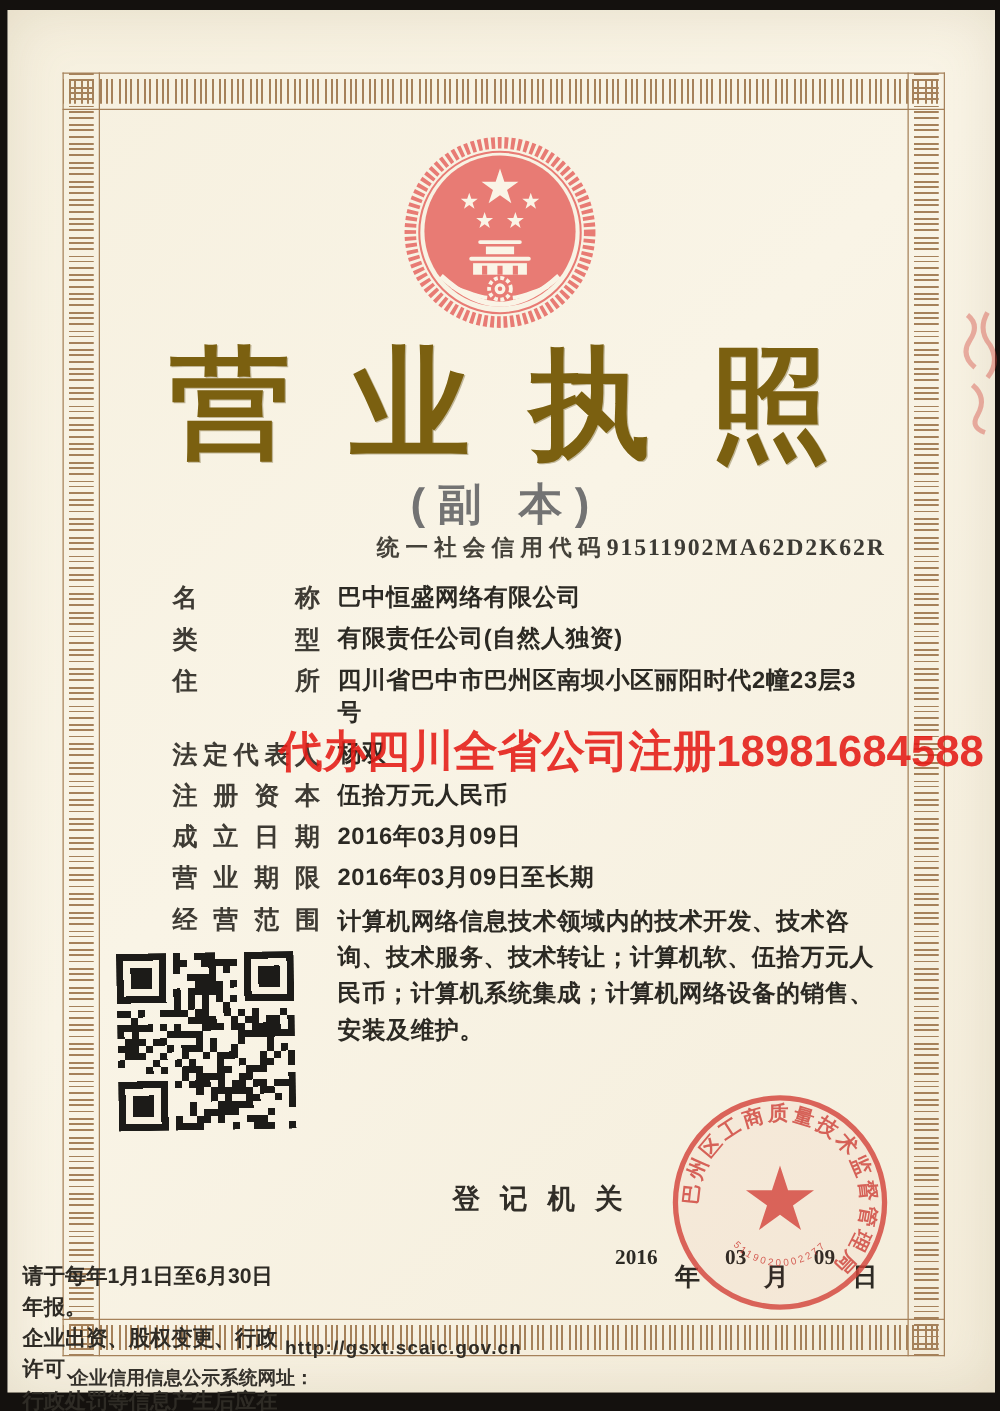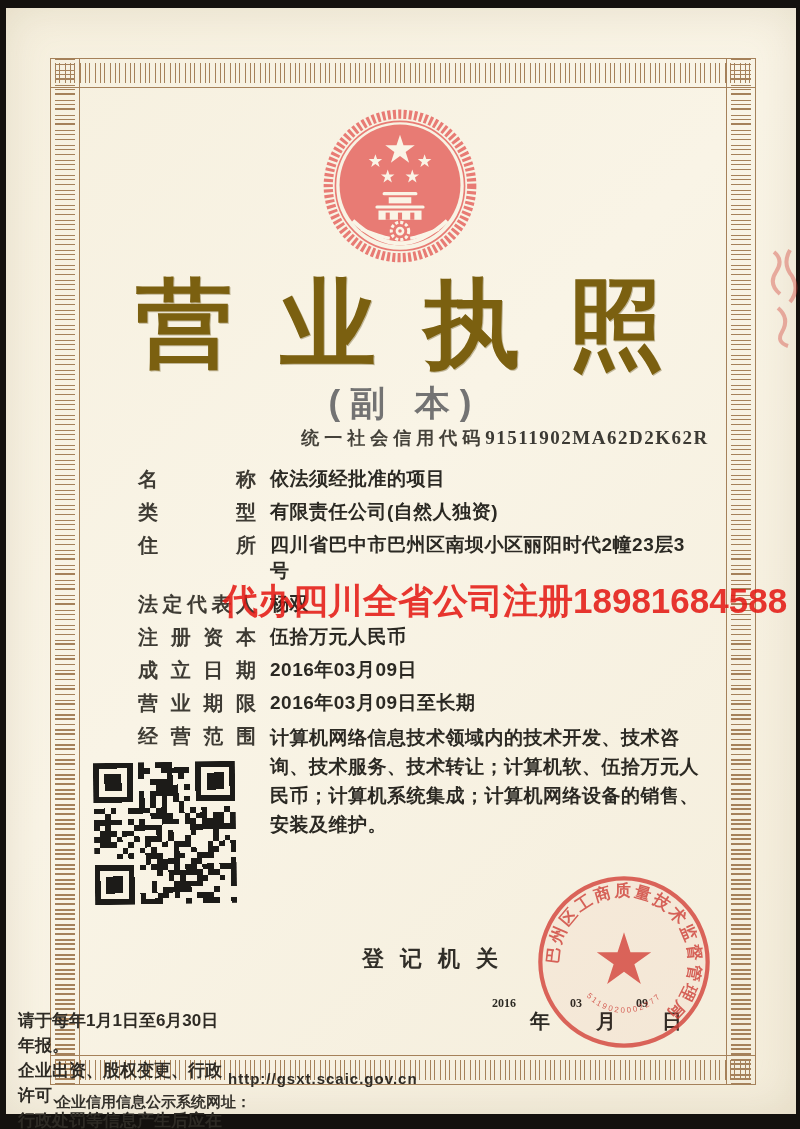--- a/index.html
+++ b/index.html
@@ -76,21 +76,21 @@
     font-size:19px; font-weight:600; color:#34312b; letter-spacing:.5px;
   }
   .registrar {
     position:absolute; left:320px; top:944px; width:220px; text-align:center;
     font-size:22px; font-weight:700; color:#312e28; letter-spacing:16px; padding-left:16px;
   }
 
   .seal { position:absolute; left:534px; top:872px; width:180px; height:180px; opacity:.82; z-index:7; }
 
   .issue-date { position:absolute; left:492px; top:996px; display:flex; align-items:flex-start; z-index:5; }
-  .issue-date .num  { font-size:12px; font-weight:600; color:#2c2a24; font-family:"Liberation Serif", serif; }
+  .issue-date .num  { font-size:17px; font-weight:600; color:#2c2a24; font-family:"Liberation Serif", serif; }
   .issue-date .unit { font-size:20px; font-weight:700; color:#2c2a24; margin-top:12px; }
   .issue-date .g12 { width:14px; } .issue-date .g18 { width:20px; }
 
   .annual-notice {
     position:absolute; left:18px; top:1008px; width:208px; z-index:4;
     font-size:17px; font-weight:600; color:#2e2b25; line-height:25px; white-space:pre-line;
   }
   .publicity-url {
     position:absolute; left:228px; top:1070px; z-index:4;
     font-size:15px; font-weight:600; color:#2e2b25; letter-spacing:1px;
@@ -151,21 +151,21 @@
     <span class="credit-label">统一社会信用代码</span>
     <span class="credit-code">91511902MA62D2K62R</span>
   </div>
 
   <div class="fields">
     <div class="frow">
       <span class="flabel">
           <span>名</span>
           <span>称</span>
         </span>
-      <span class="fvalue">依法须经批准的项目</span>
+      <span class="fvalue">巴中恒盛网络有限公司</span>
     </div>
     <div class="frow">
       <span class="flabel">
           <span>类</span>
           <span>型</span>
         </span>
       <span class="fvalue">有限责任公司(自然人独资)</span>
     </div>
     <div class="frow">
       <span class="flabel">

